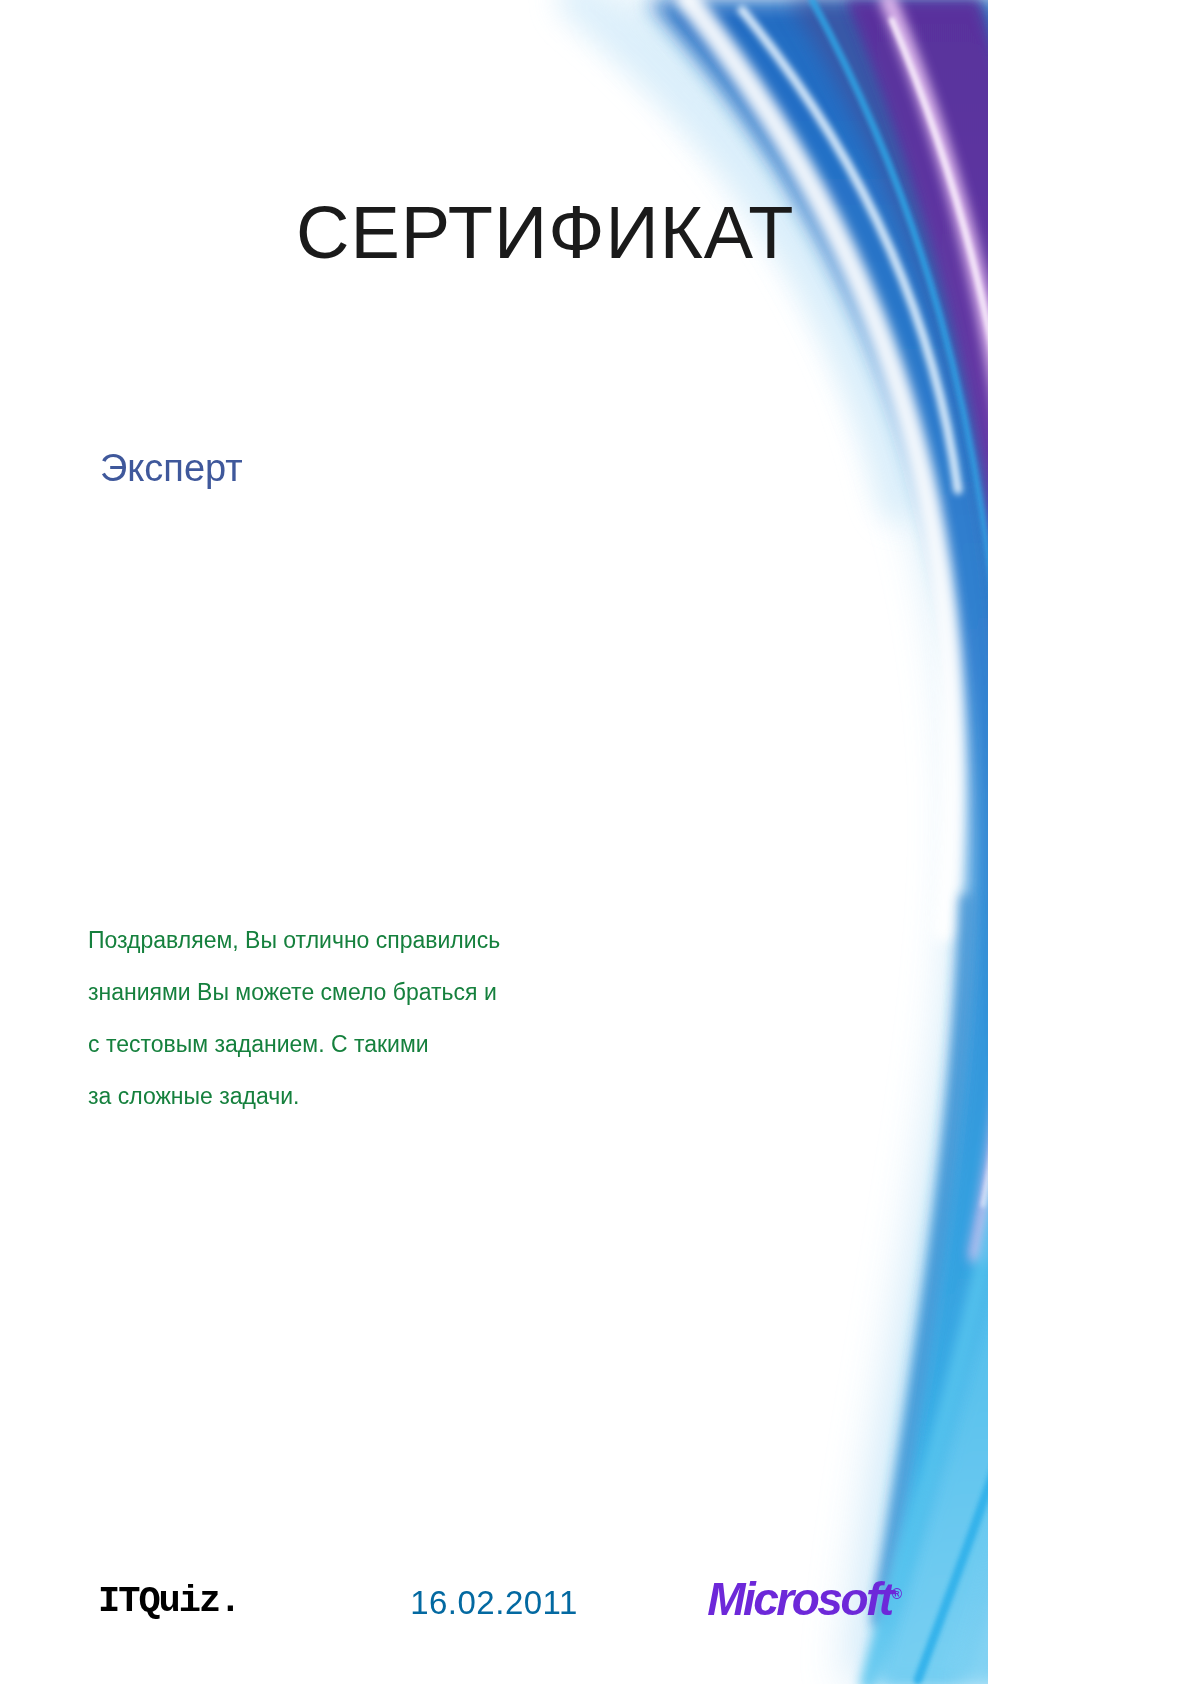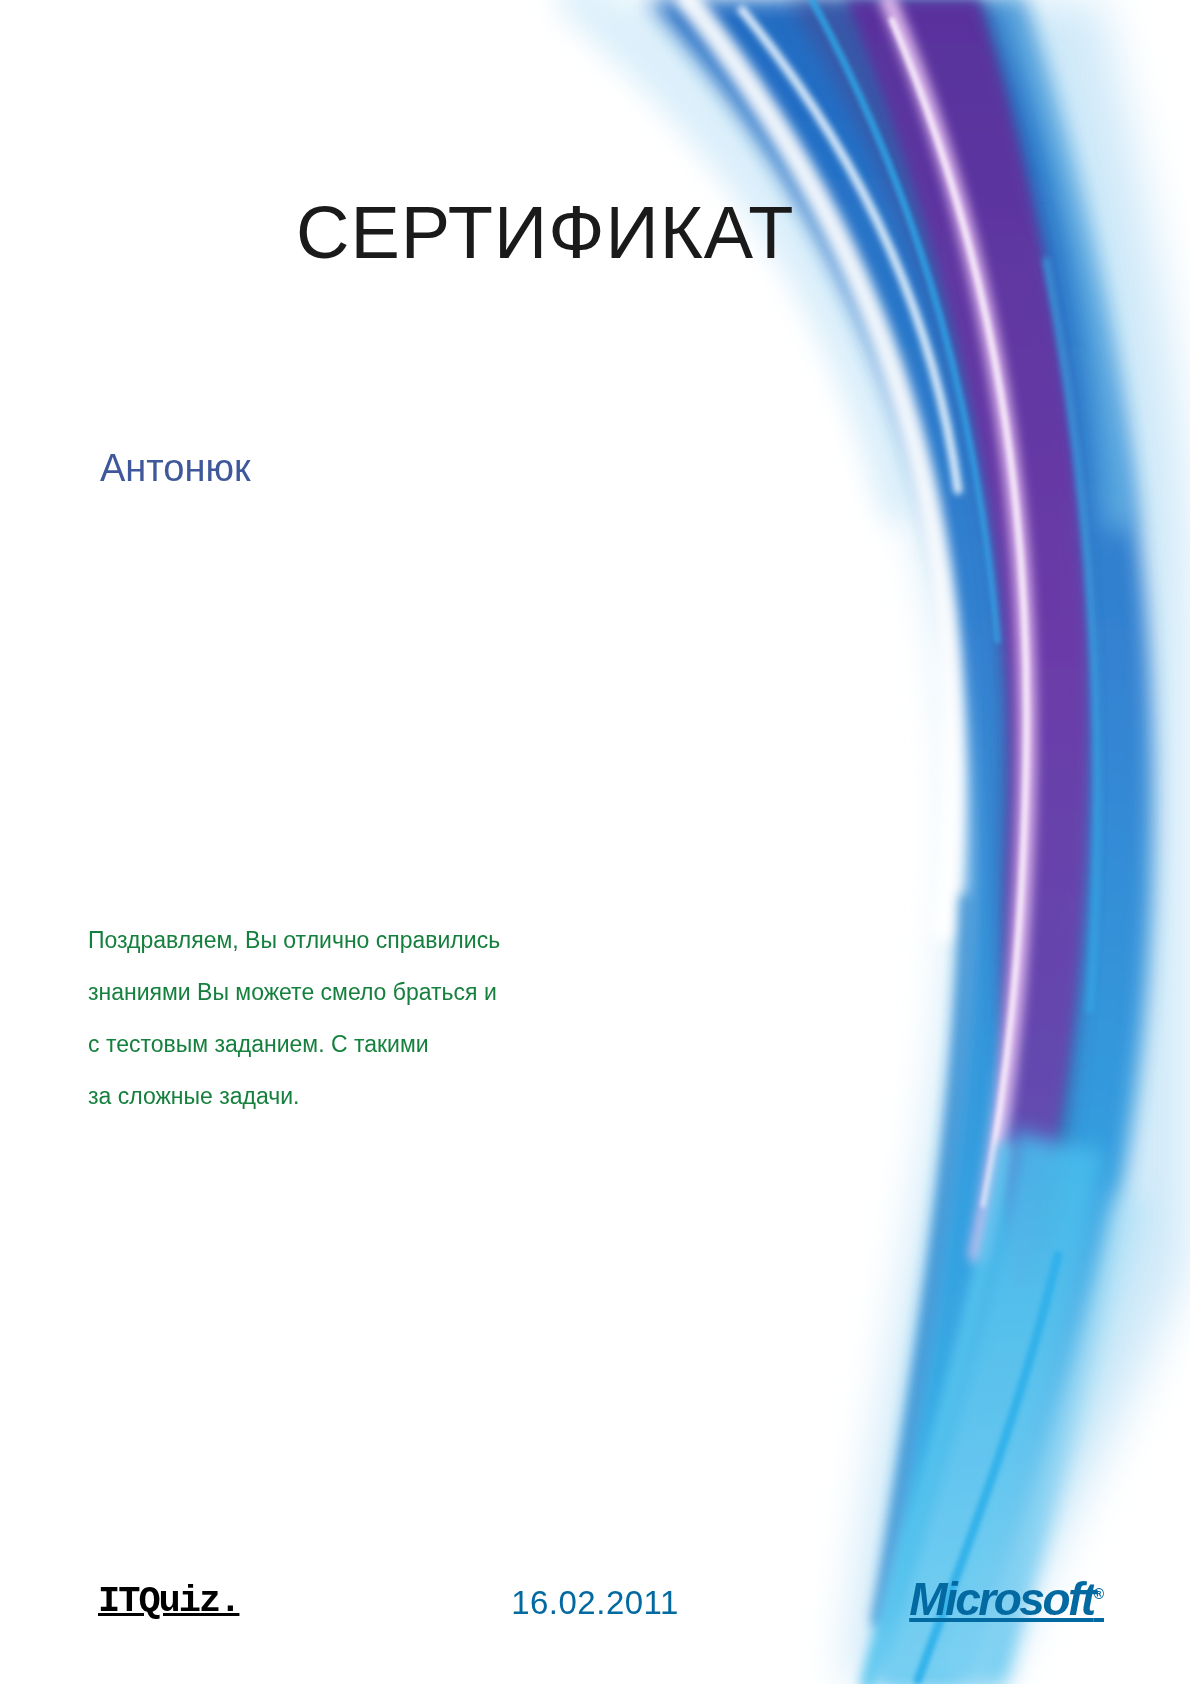--- a/index.html
+++ b/index.html
@@ -1,18 +1,18 @@
 <!DOCTYPE html>
 <html><head>
 <meta charset="utf-8">
 <style>
   html, body { margin: 0; padding: 0; background: #ffffff; }
   .page {
     position: relative;
-    width: 1190px;
+    width: 988px;
     height: 1684px;
     background: #ffffff;
     overflow: hidden;
     font-family: "Liberation Sans", sans-serif;
   }
   .swoosh {
     position: absolute;
     inset: 0;
     width: 1190px;
     height: 1684px;
@@ -52,38 +52,36 @@
     white-space: nowrap;
   }
   .itquiz-logo {
     left: 98px; top: 1580px;
     font-family: "Liberation Mono", monospace;
     font-weight: 700;
     font-size: 37px;
     letter-spacing: -2px;
     color: #000000;
     white-space: nowrap;
-    text-decoration: underline;
   }
   .issue-date {
     left: 0; right: 0; top: 1584px;
     text-align: center;
     font-size: 33px;
     color: #0369a1;
     letter-spacing: 0.5px;
   }
   .ms-logo {
     right: 86px; top: 1572px;
     font-style: italic;
     font-weight: 700;
     font-size: 46px;
     letter-spacing: -2.5px;
-    color: #0369a1;
+    color: #6d28d9;
     white-space: nowrap;
-    text-decoration: underline;
   }
   .ms-logo sup {
     font-size: 14px;
     font-style: normal;
     letter-spacing: 0;
     vertical-align: super;
   }
 </style>
 </head>
 <body>
@@ -153,21 +151,21 @@
     <path d="M 966,900 C 962,1120 920,1380 878,1620" stroke="#2E86CE" stroke-width="14" fill="none" stroke-linecap="round" filter="url(#f6)" opacity="0.7"></path>
 
     <path d="M 1015,1130 C 990,1300 930,1490 872,1684 L 962,1684 C 1016,1500 1074,1330 1104,1150 C 1072,1146 1042,1140 1015,1130 Z" fill="url(#gFan)" filter="url(#f10)" opacity="0.9"></path>
     <path d="M 1128,1210 C 1082,1390 1020,1545 978,1684" stroke="#AEE2F7" stroke-width="34" fill="none" stroke-linecap="round" filter="url(#f14)" opacity="0.75"></path>
     <path d="M 1005,1150 C 975,1330 918,1510 868,1684" stroke="#57C4EE" stroke-width="16" fill="none" stroke-linecap="round" filter="url(#f6)" opacity="0.85"></path>
     <path d="M 1058,1255 C 1018,1420 962,1560 918,1680" stroke="#2FB0EA" stroke-width="9" fill="none" stroke-linecap="round" filter="url(#f2)" opacity="0.9"></path>
   </svg>
 
   <h1 class="layer title">СЕРТИФИКАТ</h1>
 
-  <div class="layer qualification">Антонюк</div>
+  <div class="layer qualification">Эксперт</div>
 
 
   <div class="layer message">
     <div>Поздравляем, Вы отлично справились</div>
     <div>знаниями Вы можете смело браться и</div>
     <div>с тестовым заданием. С такими</div>
     <div>за сложные задачи.</div>
   </div>
 
   <div class="layer itquiz-logo">ITQuiz.</div>

